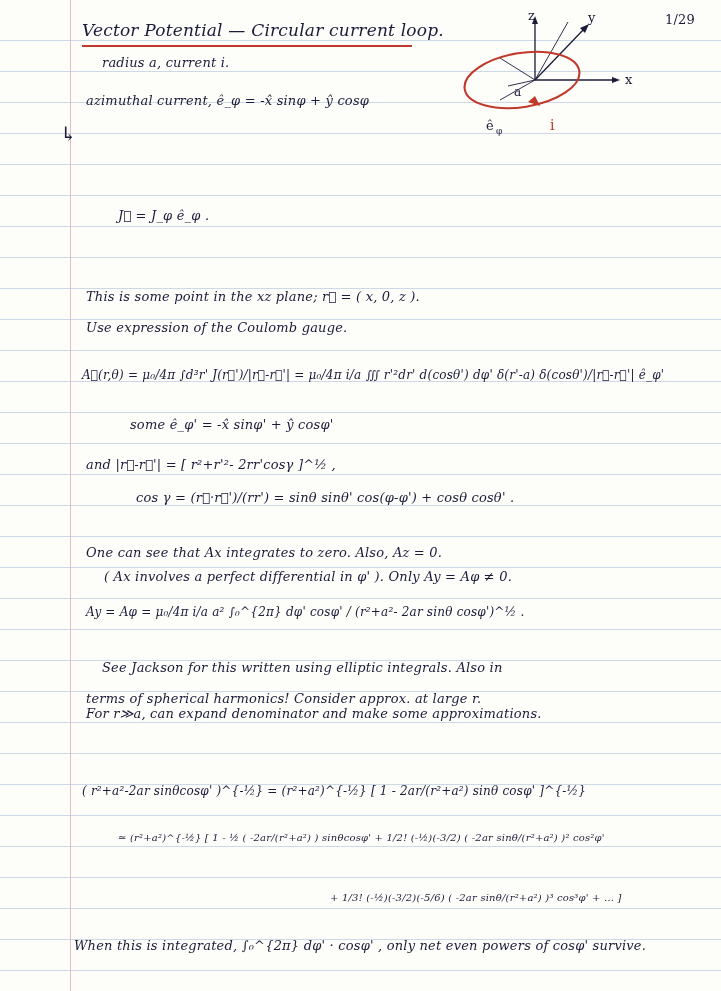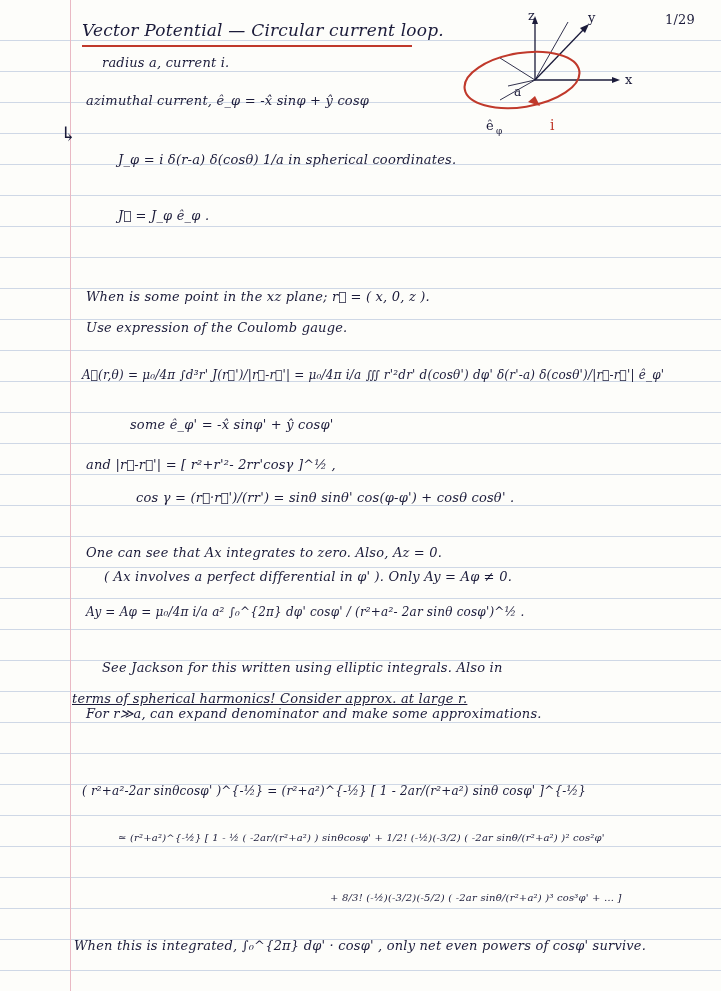--- a/index.html
+++ b/index.html
@@ -125,50 +125,49 @@
       <text x="110" y="122" font-size="14" font-family="DejaVu Serif, serif" fill="#c0392b">i</text>
     </svg>
   </div>
 
   <div class="ink hand t" style="left:102px; top:55px;">radius a,   current i.</div>
 
   <div class="ink hand t" style="left:86px; top:93px;">azimuthal current,   ê_φ = -x̂ sinφ + ŷ cosφ</div>
 
   <div class="ink" style="left:60px; top:122px; font-size:20px;">↳</div>
 
-  <div class="ink hand t" style="left:118px; top:152px;">J_φ  =  i δ(r-a) δ(cosθ) 1/a        in spherical coordinates.</div>
 
   <div class="ink hand t" style="left:118px; top:208px;">J⃗  =   J_φ ê_φ .</div>
 
 
-  <div class="ink hand t" style="left:86px; top:289px;">When is some point in the   xz   plane;  r⃗ = ( x, 0, z ).</div>
+  <div class="ink hand t" style="left:86px; top:289px;">This is some point in the   xz   plane;  r⃗ = ( x, 0, z ).</div>
 
   <div class="ink hand t" style="left:86px; top:320px;">Use expression of the Coulomb gauge.</div>
 
   <div class="ink hand sm" style="left:82px; top:368px;">A⃗(r,θ) = μ₀/4π ∫d³r'  J(r⃗')/|r⃗-r⃗'|  =  μ₀/4π  i/a  ∭ r'²dr' d(cosθ') dφ'  δ(r'-a) δ(cosθ')/|r⃗-r⃗'|  ê_φ'</div>
 
   <div class="ink hand t" style="left:130px; top:417px;">some      ê_φ' = -x̂ sinφ' + ŷ cosφ'</div>
 
   <div class="ink hand t" style="left:86px; top:457px;">and   |r⃗-r⃗'| = [ r²+r'²- 2rr'cosγ ]^½ ,</div>
 
   <div class="ink hand t" style="left:136px; top:490px;">cos γ  =  (r⃗·r⃗')/(rr')  = sinθ sinθ' cos(φ-φ') + cosθ cosθ' .</div>
 
   <div class="ink hand t" style="left:86px; top:545px;">One can see that  Ax  integrates to zero.   Also,  Az = 0.</div>
 
   <div class="ink hand t" style="left:104px; top:569px;">( Ax involves a perfect differential in φ' ).  Only  Ay = Aφ ≠ 0.</div>
 
   <div class="ink hand sm" style="left:86px; top:605px;">Ay  =  Aφ  =  μ₀/4π  i/a  a²  ∫₀^{2π} dφ'   cosφ' / (r²+a²- 2ar sinθ cosφ')^½  .</div>
 
   <div class="ink hand t" style="left:102px; top:660px;">See Jackson for this written using elliptic integrals. Also in</div>
 
-  <div class="ink hand t" style="left:72px; top:691px;text-decoration:underline;">terms of   spherical harmonics!   Consider approx. at large r.</div>
+  <div class="ink hand t" style="left:86px; top:691px;">terms of   spherical harmonics!   Consider approx. at large r.</div>
 
   <div class="ink hand t" style="left:86px; top:706px;">For r≫a,  can expand denominator and make some approximations.</div>
 
   <div class="ink hand sm" style="left:82px; top:784px;">( r²+a²-2ar sinθcosφ' )^{-½} =  (r²+a²)^{-½} [ 1 - 2ar/(r²+a²) sinθ cosφ' ]^{-½}</div>
 
   <div class="ink hand xs" style="left:118px; top:832px;">≃  (r²+a²)^{-½} [ 1 - ½ ( -2ar/(r²+a²) ) sinθcosφ' + 1/2! (-½)(-3/2) ( -2ar sinθ/(r²+a²) )² cos²φ'</div>
 
-  <div class="ink hand xs" style="left:330px; top:892px;">+ 8/3! (-½)(-3/2)(-5/2) ( -2ar sinθ/(r²+a²) )³ cos³φ' + … ]</div>
+  <div class="ink hand xs" style="left:330px; top:892px;">+ 1/3! (-½)(-3/2)(-5/6) ( -2ar sinθ/(r²+a²) )³ cos³φ' + … ]</div>
 
   <div class="ink hand t" style="left:74px; top:938px;">When this is integrated,  ∫₀^{2π} dφ' · cosφ' ,   only net even powers of cosφ' survive.</div>
 
 </div>
 
 </body></html>

